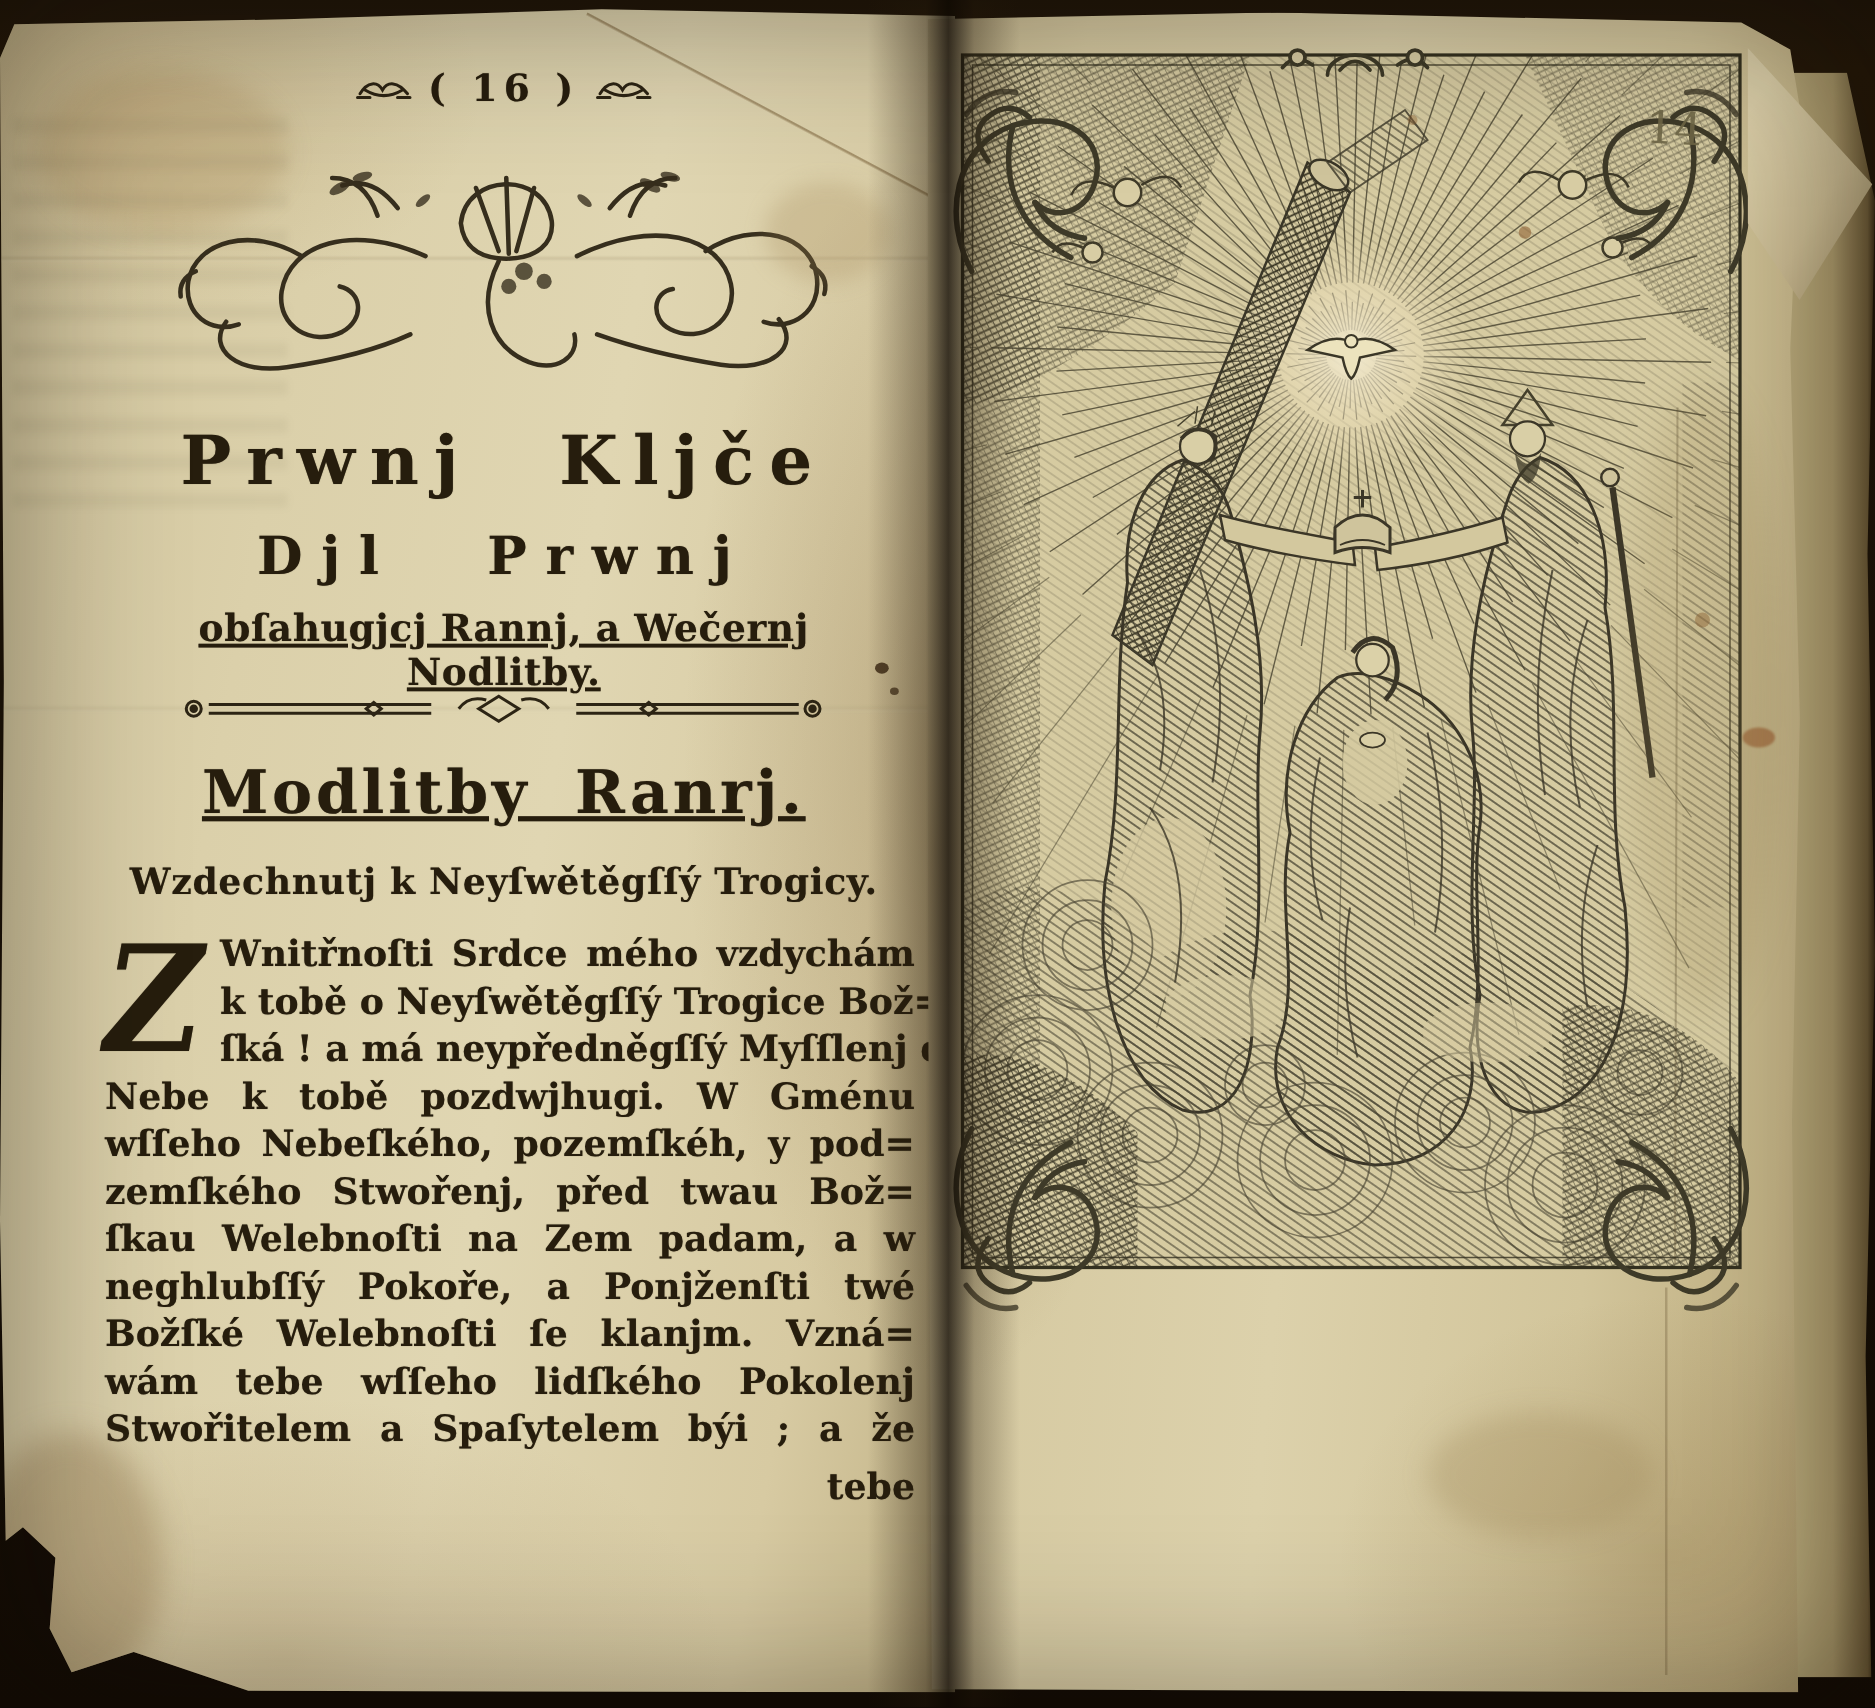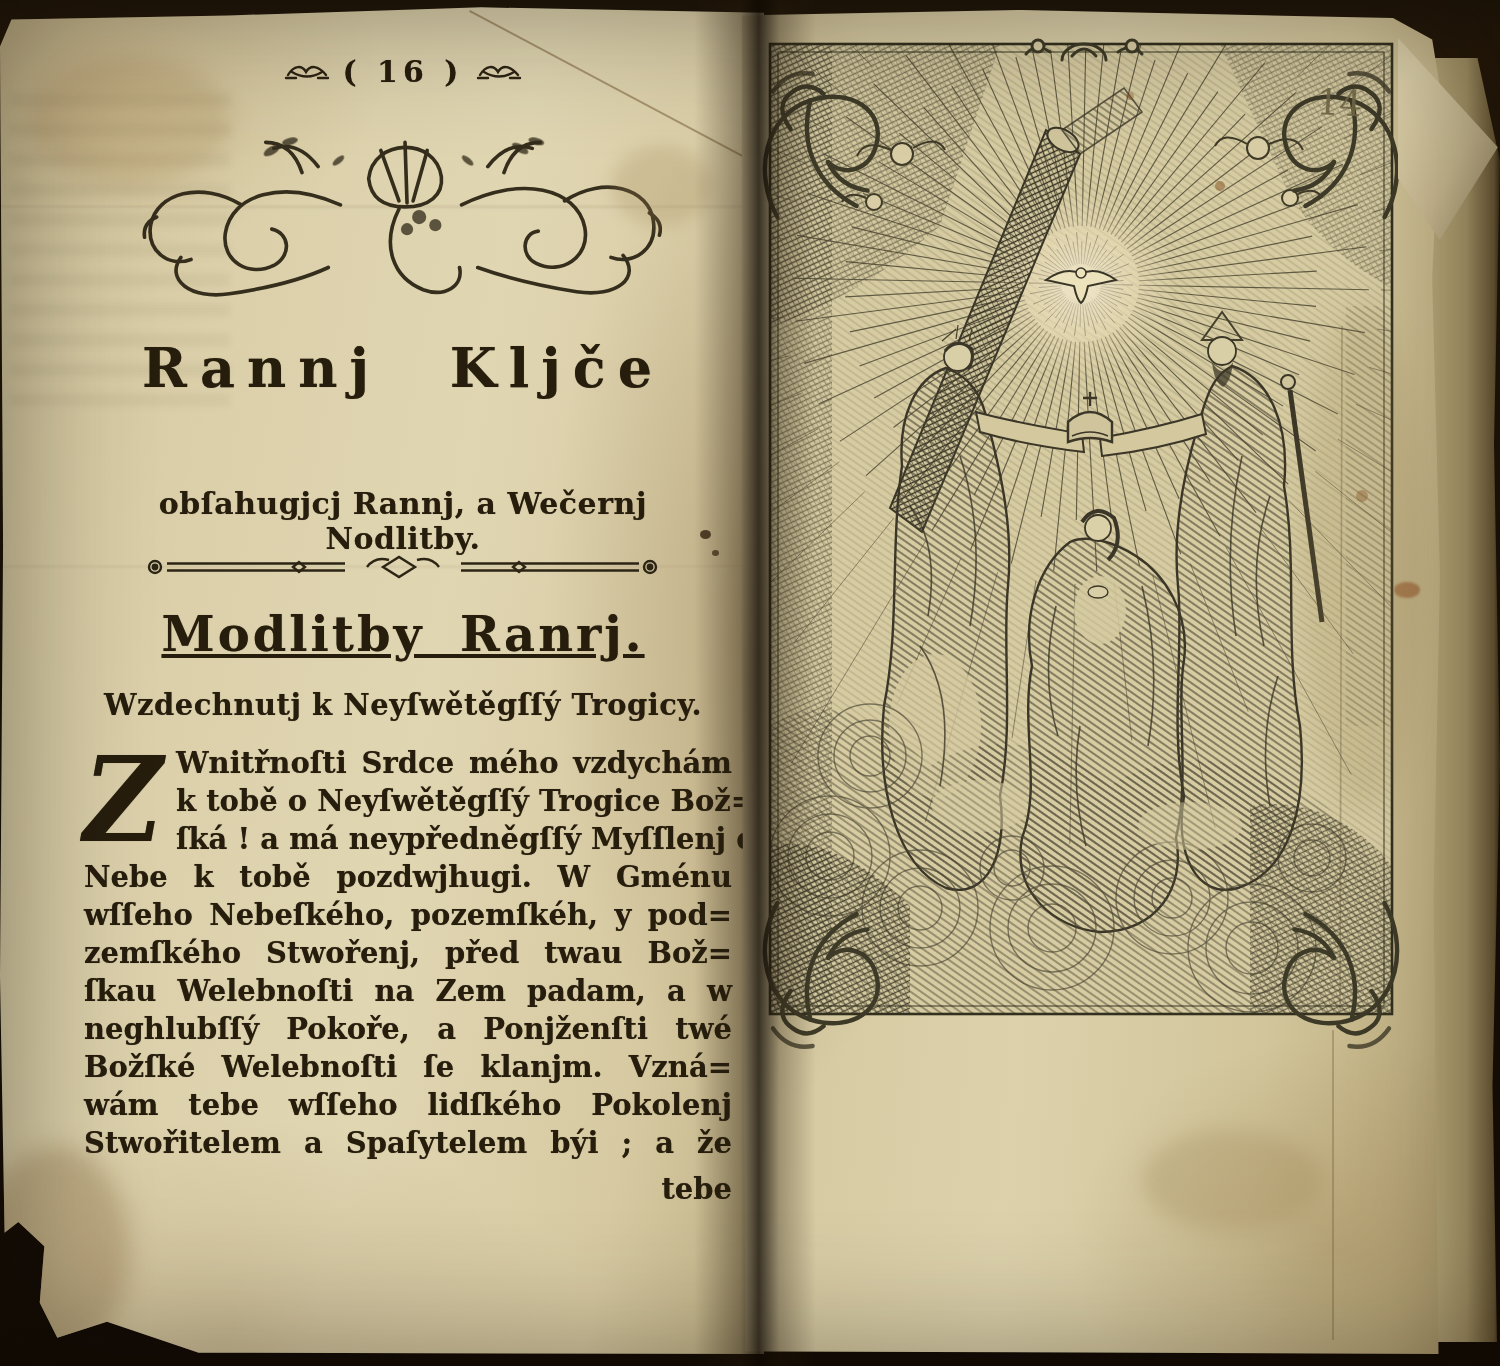--- a/index.html
+++ b/index.html
@@ -49,21 +49,21 @@
   .stain{position:absolute;border-radius:50%;pointer-events:none;}
 
   
   .lp{position:absolute;left:78px;width:650px;color:#261d0d;text-align:center;
       text-shadow:0 0 .7px rgba(38,29,13,.55);}
   .lp-header{top:28px;font-size:30px;font-weight:bold;letter-spacing:5px;
       display:flex;align-items:center;justify-content:center;gap:12px;margin-top:20px;}
   .lp-headpiece{top:102px;left:108px;width:590px;}
   .lp-title{top:330px;font-size:54px;font-weight:bold;letter-spacing:12px;word-spacing:38px;}
   .lp-part{top:414px;font-size:42px;font-weight:bold;letter-spacing:15px;word-spacing:42px;}
-  .lp-subtitle{top:480px;font-size:30px;font-weight:bold;letter-spacing:.5px;}
+  .lp-subtitle{top:480px;font-size:30px;font-weight:bold;letter-spacing:.5px;text-decoration:underline;}
   .lp-rule{top:546px;left:118px;width:570px;}
   .lp-heading{top:600px;font-size:48px;font-weight:bold;letter-spacing:3px;word-spacing:16px;text-decoration:underline;}
   .lp-invocation{top:682px;font-size:29px;font-weight:bold;letter-spacing:.5px;}
   .lp-body{top:738px;left:84px;width:648px;text-align:left;font-size:29px;line-height:38px;
       font-weight:bold;color:#261d0d;text-shadow:0 0 .7px rgba(38,29,13,.55);}
   .dropcap{position:absolute;left:-4px;top:6px;font-size:118px;line-height:100px;
       font-style:italic;font-weight:bold;transform:scaleX(.92);}
   .bl{white-space:nowrap;text-align:justify;text-align-last:justify;}
   .bl.indent{padding-left:92px;}
   .bl.catch{text-align-last:right;padding-top:8px;}
@@ -126,21 +126,22 @@
           <circle cx="284" cy="120" r="6"></circle>
         <ellipse cx="150" cy="42" rx="9" ry="4" transform="rotate(-30 150 42)"></ellipse>
         <ellipse cx="168" cy="33" rx="8" ry="3.5" transform="rotate(-15 168 33)"></ellipse>
         <ellipse cx="396" cy="40" rx="9" ry="4" transform="rotate(30 396 40)"></ellipse>
         <ellipse cx="412" cy="33" rx="8" ry="3.5" transform="rotate(15 412 33)"></ellipse>
         <ellipse cx="216" cy="52" rx="7" ry="3" transform="rotate(-40 216 52)"></ellipse>
         <ellipse cx="344" cy="52" rx="7" ry="3" transform="rotate(40 344 52)"></ellipse>
       </g>
     </svg>
 
-    <div class="lp lp-title">Rannj Kljče</div>
+    <div class="lp lp-title">Prwnj Kljče</div>
+    <div class="lp lp-part">Djl Prwnj</div>
     <div class="lp lp-subtitle">obſahugjcj Rannj, a Wečernj Nodlitby.</div>
 
     <svg class="lp lp-rule" width="520" height="30" viewBox="0 0 520 30">
       <g stroke="#2c2414" stroke-width="2.4" fill="none">
         <circle cx="12" cy="15" r="6"></circle>
           <circle cx="12" cy="15" r="2.2" fill="#2c2414"></circle>
         <path d="M24,11.5 H202 M24,18.5 H202"></path>
         <path d="M150,15 l6,-5 6,5 -6,5 Z"></path>
         <path d="M240,15 l16,-10 16,10 -16,10 Z"></path>
         <path d="M224,15 q8,-11 22,-7 M296,15 q-8,-11 -22,-7"></path>

